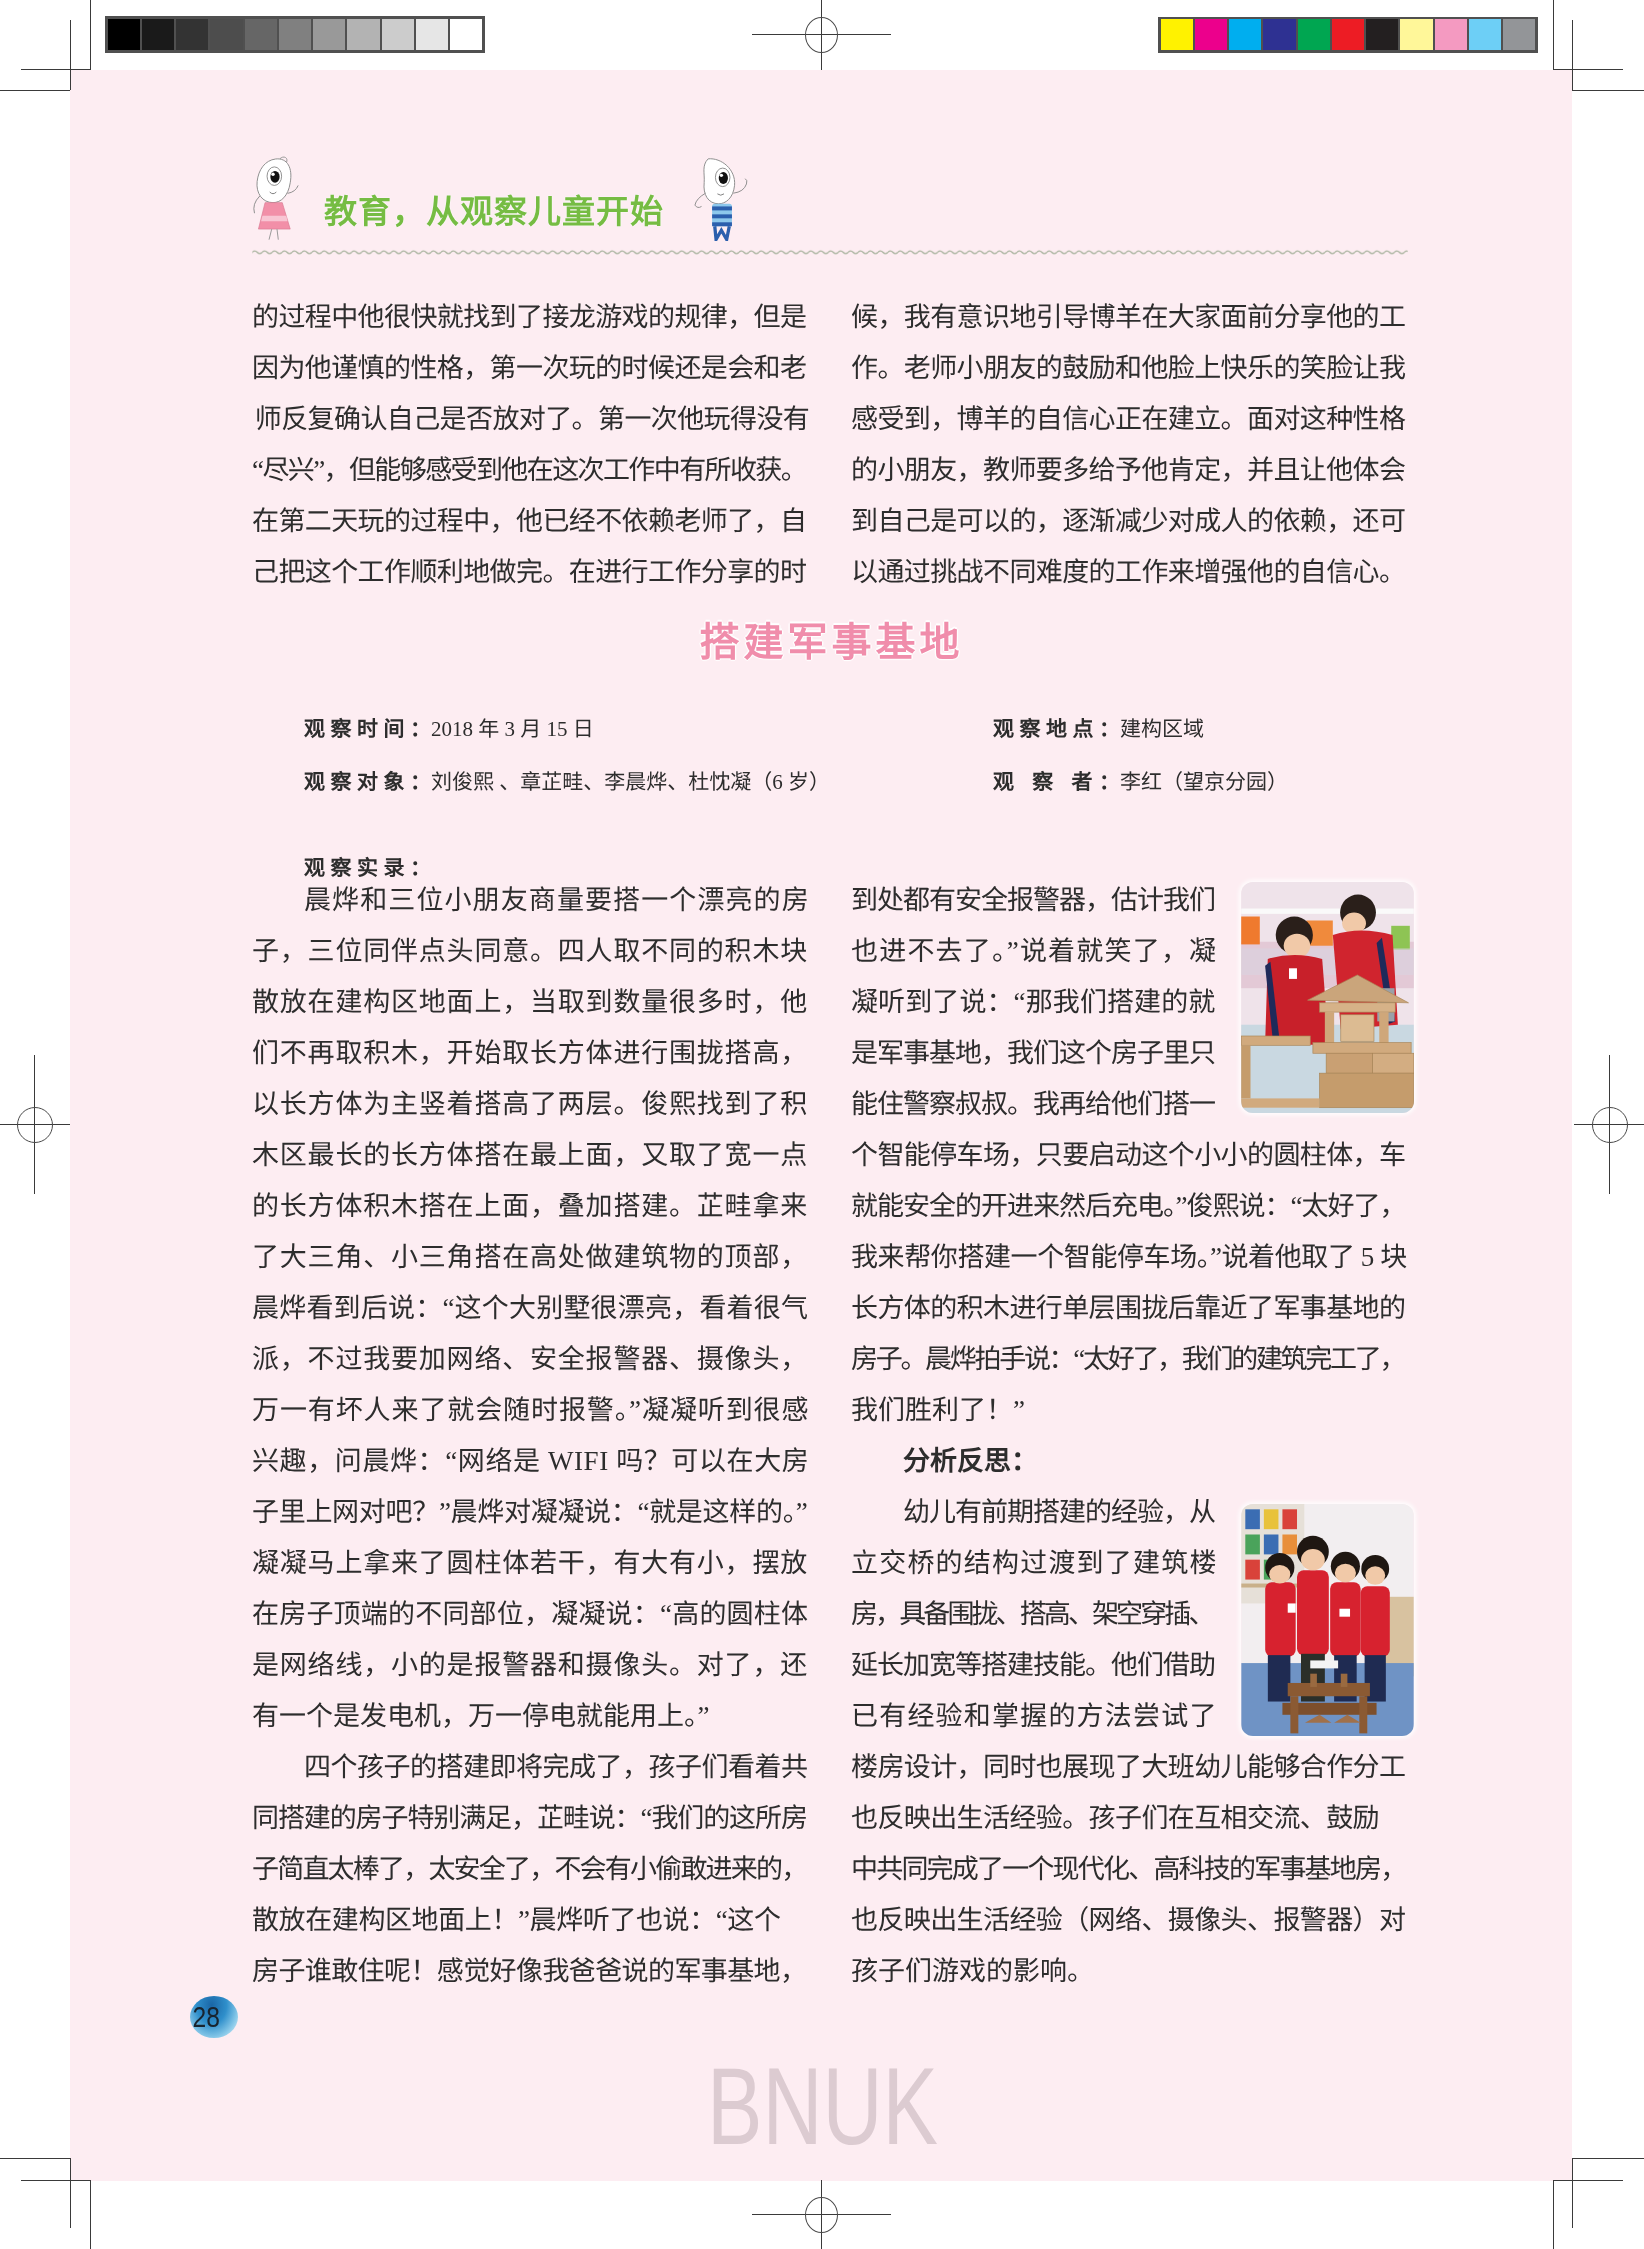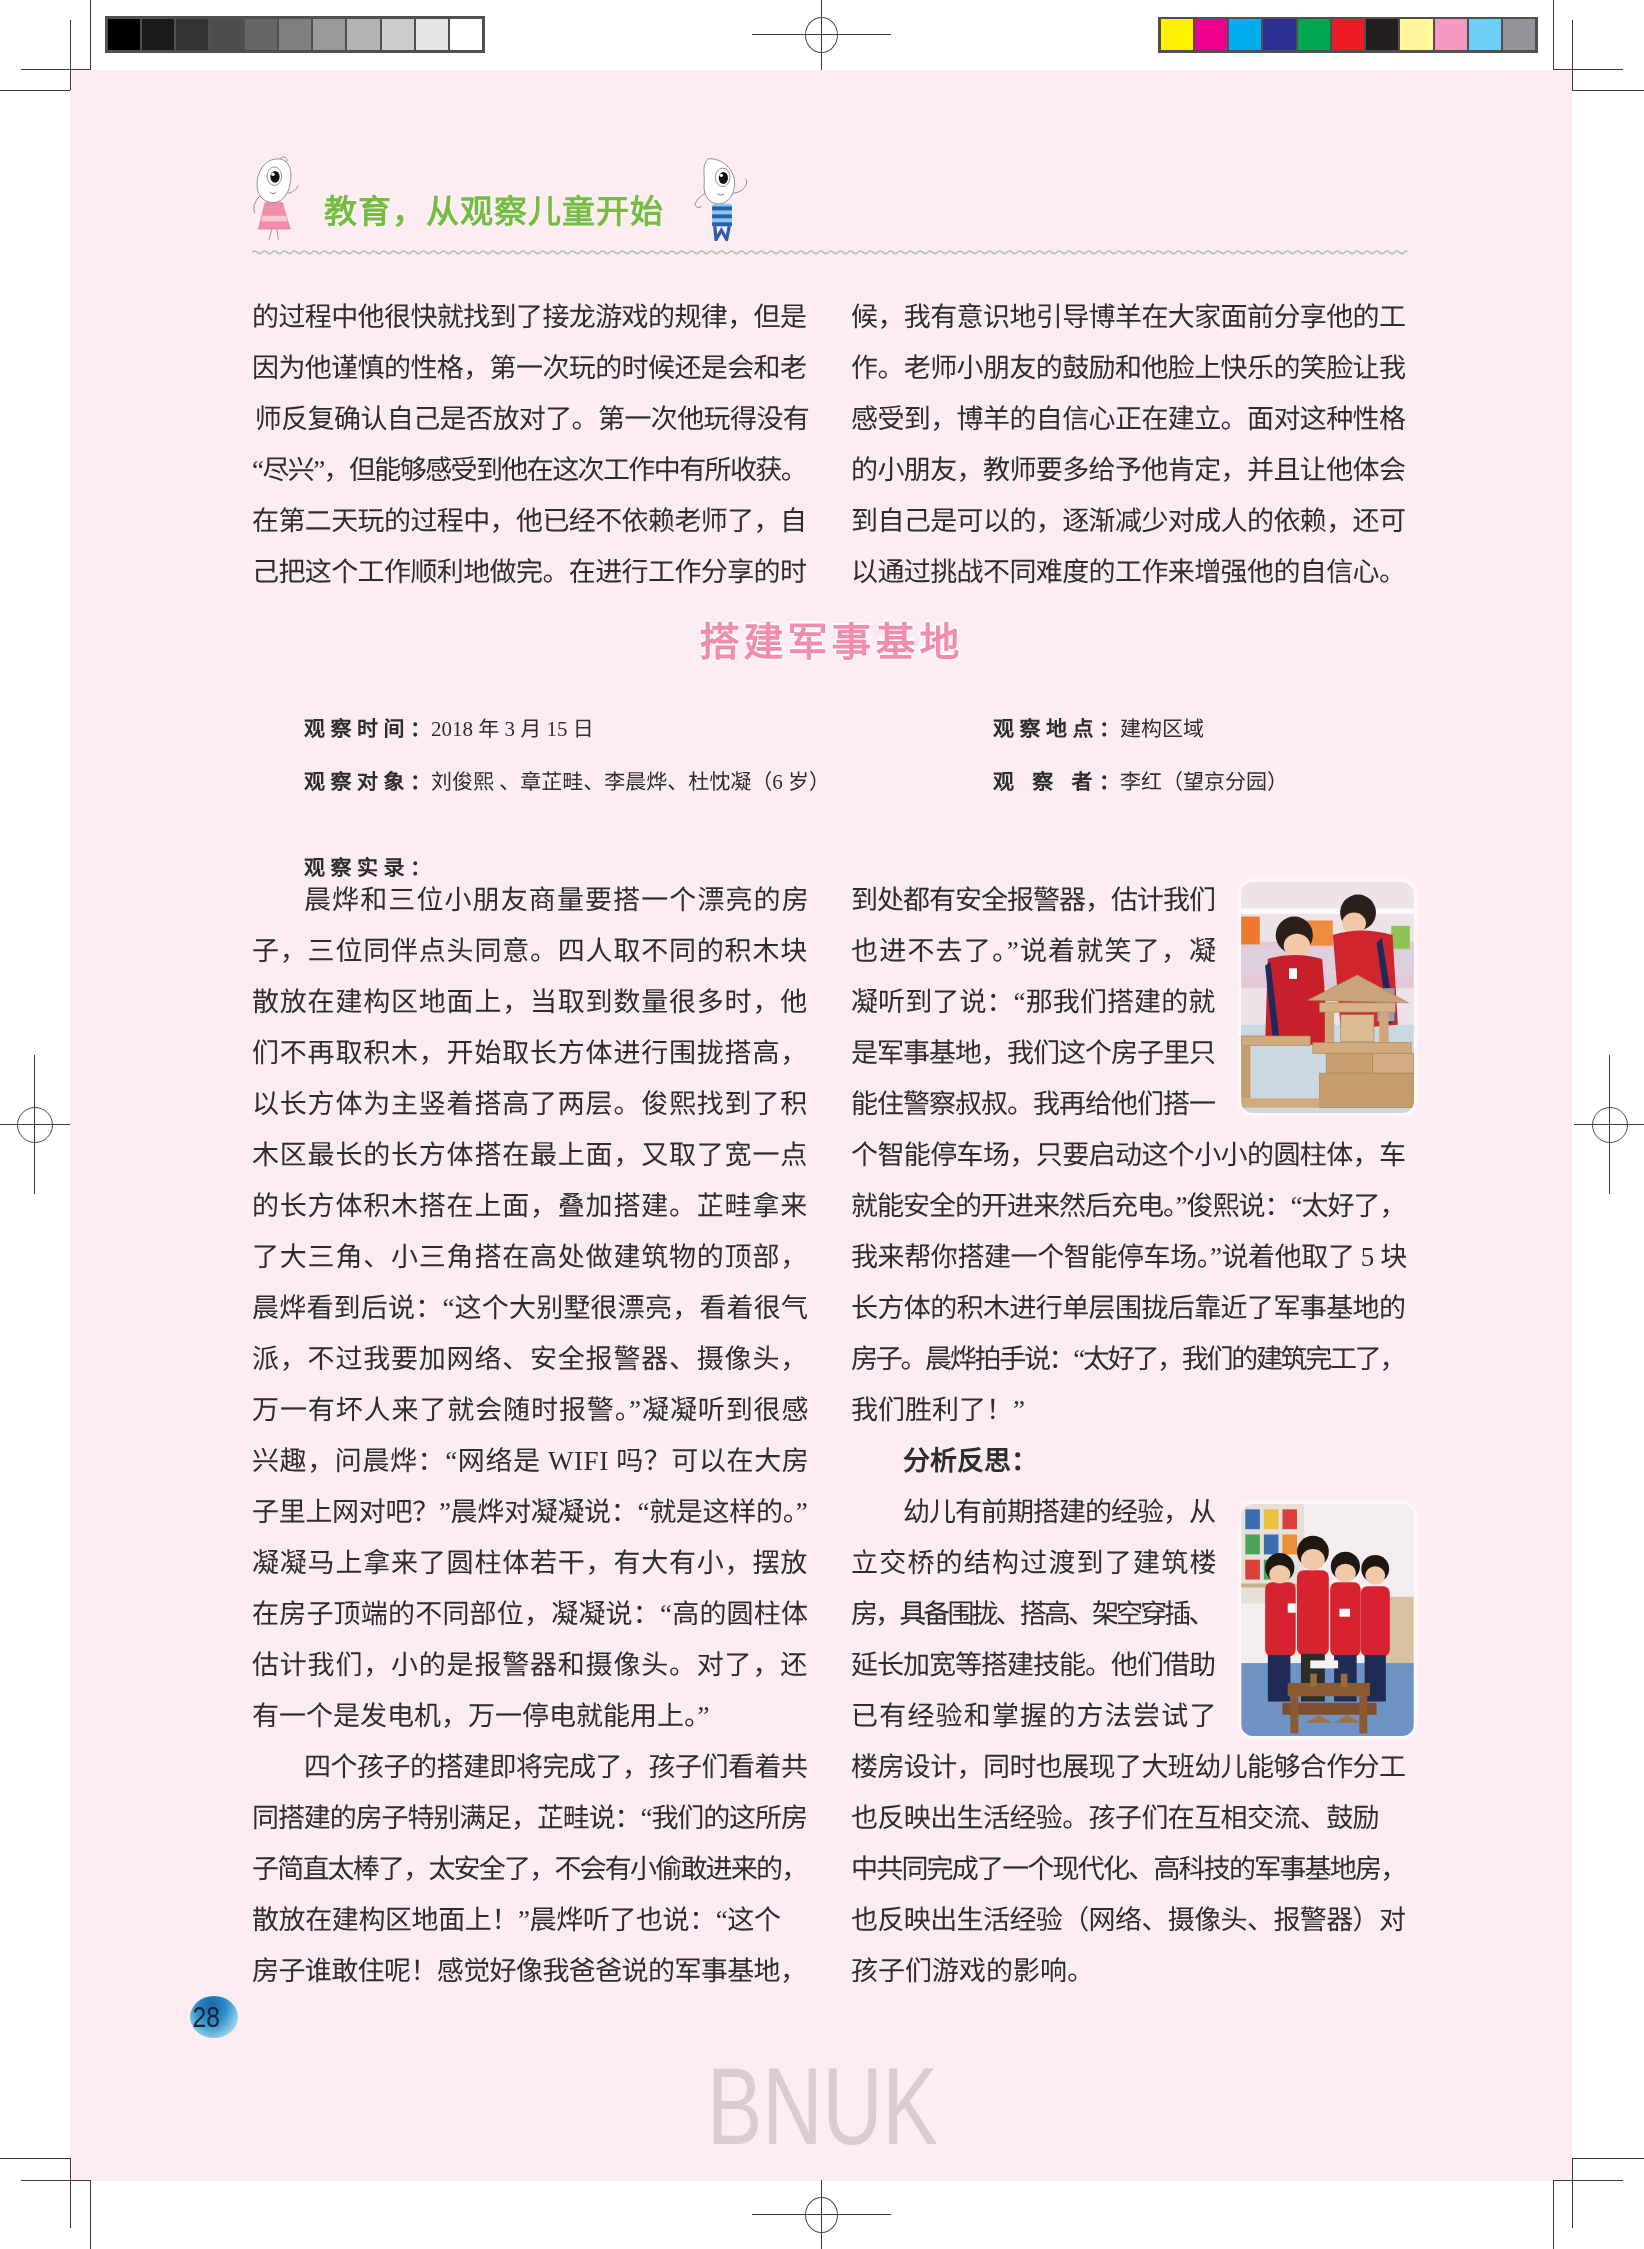--- a/index.html
+++ b/index.html
@@ -241,21 +241,21 @@
     <div class="ln jl L" style="--i: 5; letter-spacing: 0.8px;">木区最长的长方体搭在最上面，又取了宽一点</div>
     <div class="ln jl L" style="--i: 6; letter-spacing: 0.8px;">的长方体积木搭在上面，叠加搭建。芷畦拿来</div>
     <div class="ln jl L" style="--i: 7; letter-spacing: 0.8px;">了大三角、小三角搭在高处做建筑物的顶部，</div>
     <div class="ln jl L" style="--i: 8; letter-spacing: 0.2px;">晨烨看到后说：“这个大别墅很漂亮，看着很气</div>
     <div class="ln jl L" style="--i: 9; letter-spacing: 0.8px;">派，不过我要加网络、安全报警器、摄像头，</div>
     <div class="ln jl L" style="--i: 10; letter-spacing: 0.9px;">万一有坏人来了就会随时报警。”凝凝听到很感</div>
     <div class="ln jl L" style="--i: 11; letter-spacing: 0.6px;">兴趣，问晨烨：“网络是 WIFI 吗？可以在大房</div>
     <div class="ln jl L" style="--i: 12; letter-spacing: -0.3px;">子里上网对吧？”晨烨对凝凝说：“就是这样的。”</div>
     <div class="ln jl L" style="--i: 13; letter-spacing: 0.8px;">凝凝马上拿来了圆柱体若干，有大有小，摆放</div>
     <div class="ln jl L" style="--i: 14; letter-spacing: 0.2px;">在房子顶端的不同部位，凝凝说：“高的圆柱体</div>
-    <div class="ln jl L" style="--i: 15; letter-spacing: 0.8px;">估计我们，小的是报警器和摄像头。对了，还</div>
+    <div class="ln jl L" style="--i: 15; letter-spacing: 0.8px;">是网络线，小的是报警器和摄像头。对了，还</div>
     <div class="ln nl L" style="--i: 16; letter-spacing: 0px;">有一个是发电机，万一停电就能用上。”</div>
     <div class="ln jl L ind" style="--i: 17; letter-spacing: -0.5px;">四个孩子的搭建即将完成了，孩子们看着共</div>
     <div class="ln jl L" style="--i: 18; letter-spacing: -1.1px;">同搭建的房子特别满足，芷畦说：“我们的这所房</div>
     <div class="ln jl L" style="--i: 19; letter-spacing: -1.8px;">子简直太棒了，太安全了，不会有小偷敢进来的，</div>
     <div class="ln jl L" style="--i: 20; letter-spacing: -0.4px;">散放在建构区地面上！”晨烨听了也说：“这个</div>
     <div class="ln jl L" style="--i: 21; letter-spacing: -0.6px;">房子谁敢住呢！感觉好像我爸爸说的军事基地，</div>
   </div>
 
   <div>
     <div class="ln jl RS" style="--i: 0; letter-spacing: -1px;">到处都有安全报警器，估计我们</div>

